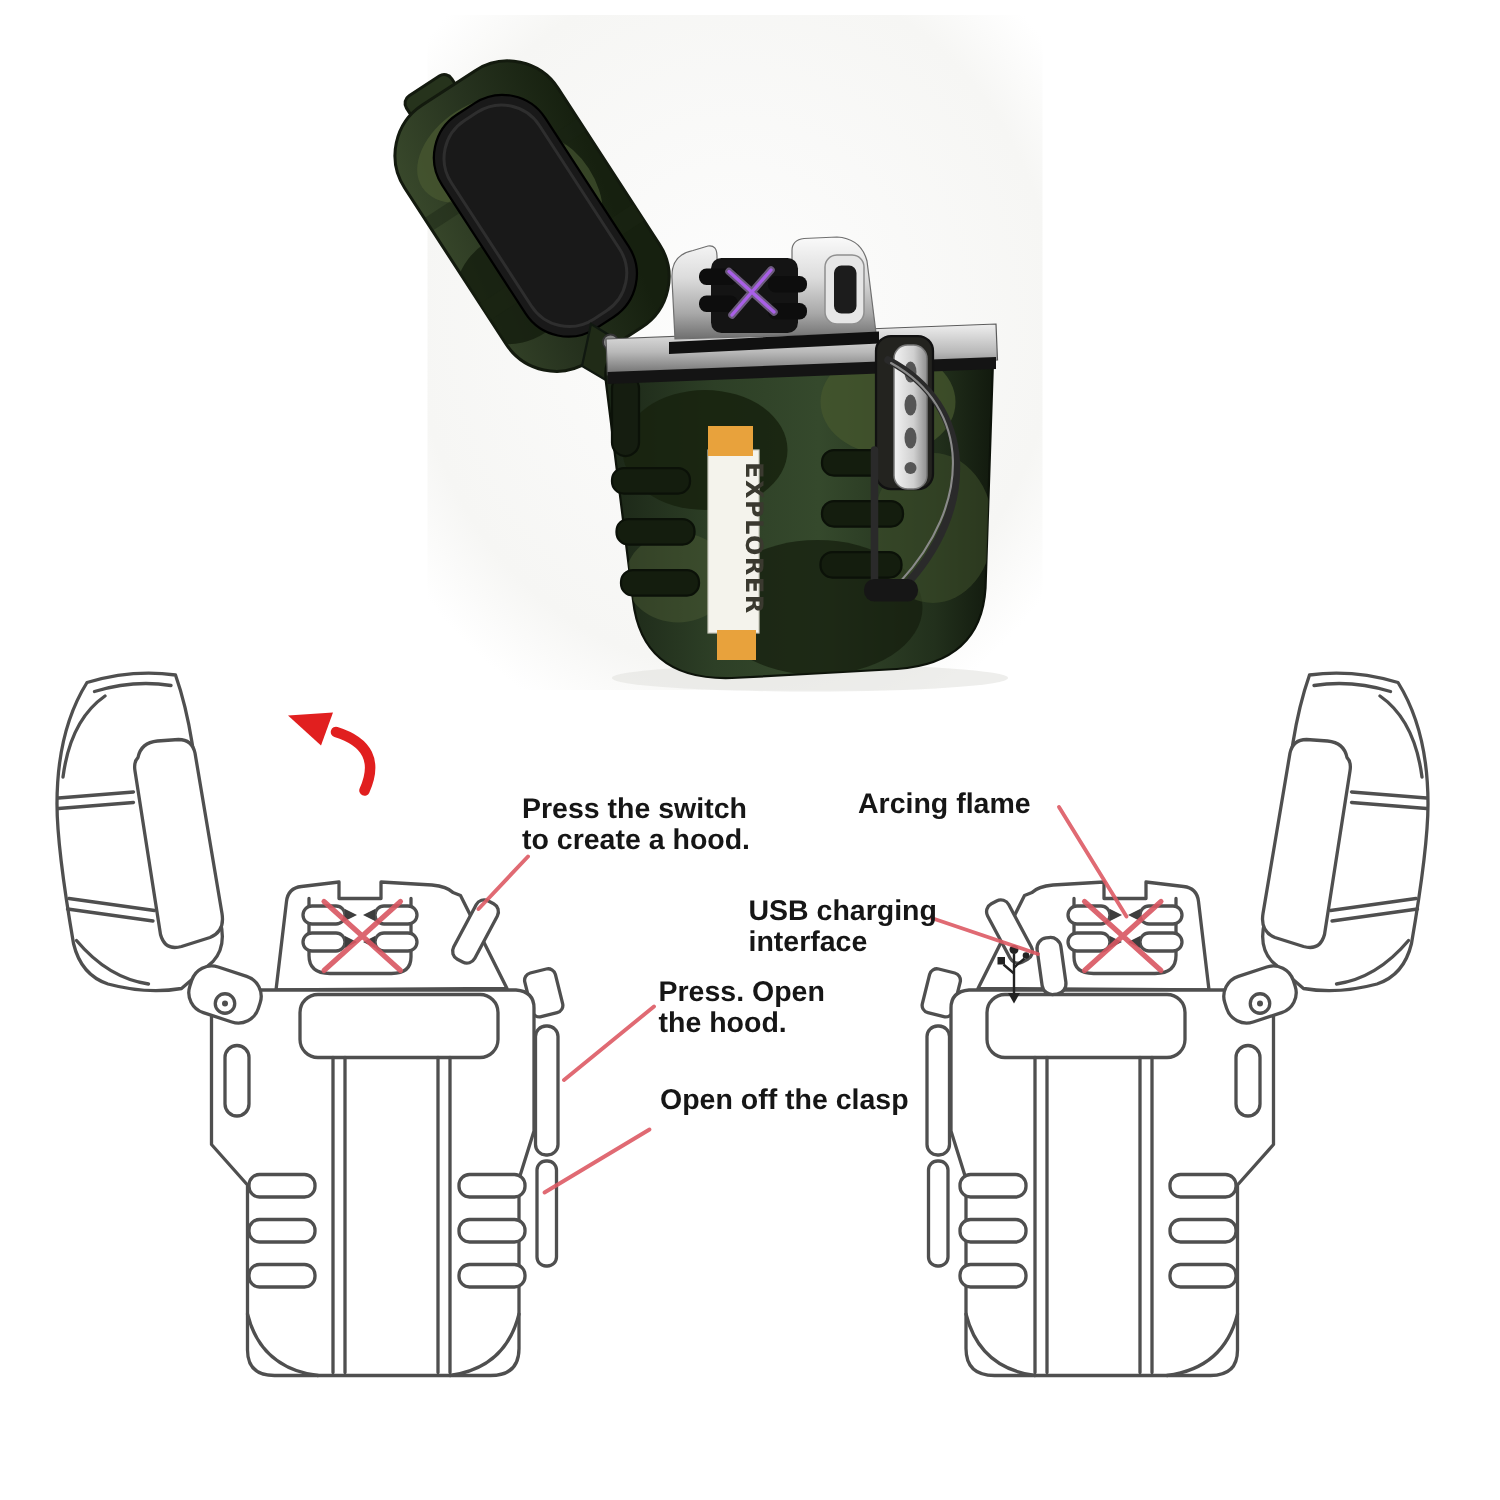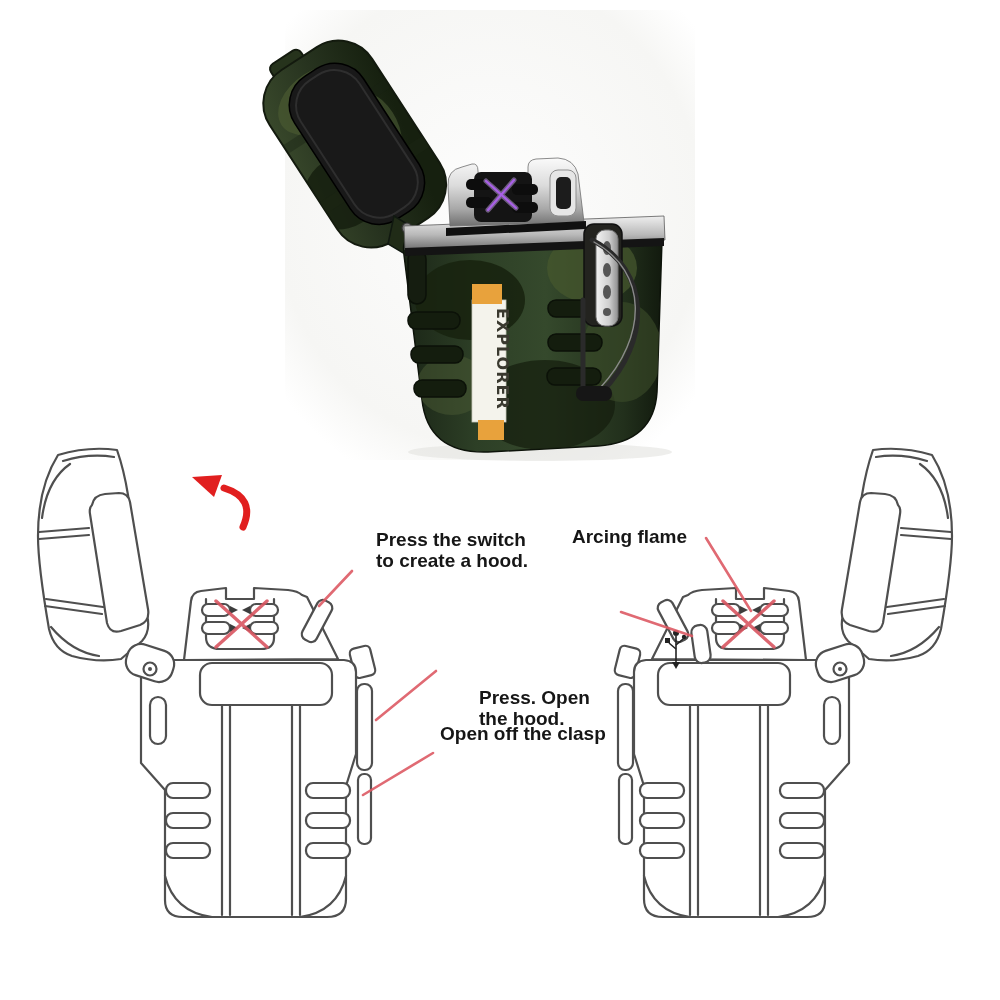--- a/index.html
+++ b/index.html
@@ -226,28 +226,32 @@
     <path d="M 621 612 L 692 636"></path>
     <path d="M 436 671 L 376 720"></path>
     <path d="M 433 753 L 363 795"></path>
   </g>
   <g>
     <path d="M 243 527 Q 256 498 224 488" fill="none" stroke="#e11f1f" stroke-width="7" stroke-linecap="round"></path>
     <polygon points="192,477 222,475 214,497" fill="#e11f1f"></polygon>
   </g>
 </svg>
 
-<div class="lbl" style="left:348px;top:529px;margin-left:28px;">
+<div class="lbl" style="left:348px;top:529px;">
   <span>Press the switch</span>
   <span>to create a hood.</span>
 </div>
 <div class="lbl" style="left:572px;top:511px;margin-top:15px;">
   <span>Arcing flame</span>
 </div>
-<div class="lbl" style="left:439px;top:687px;margin-left:40px;">
+<div class="lbl" style="left:499px;top:597px;">
+  <span>USB charging</span>
+  <span>interface</span>
+</div>
+<div class="lbl" style="left:439px;top:651px;">
   <span>Press. Open</span>
   <span>the hood.</span>
 </div>
 <div class="lbl" style="left:440px;top:723px;">
   <span>Open off the clasp</span>
 </div>
 
 </div>
 
 </body></html>

